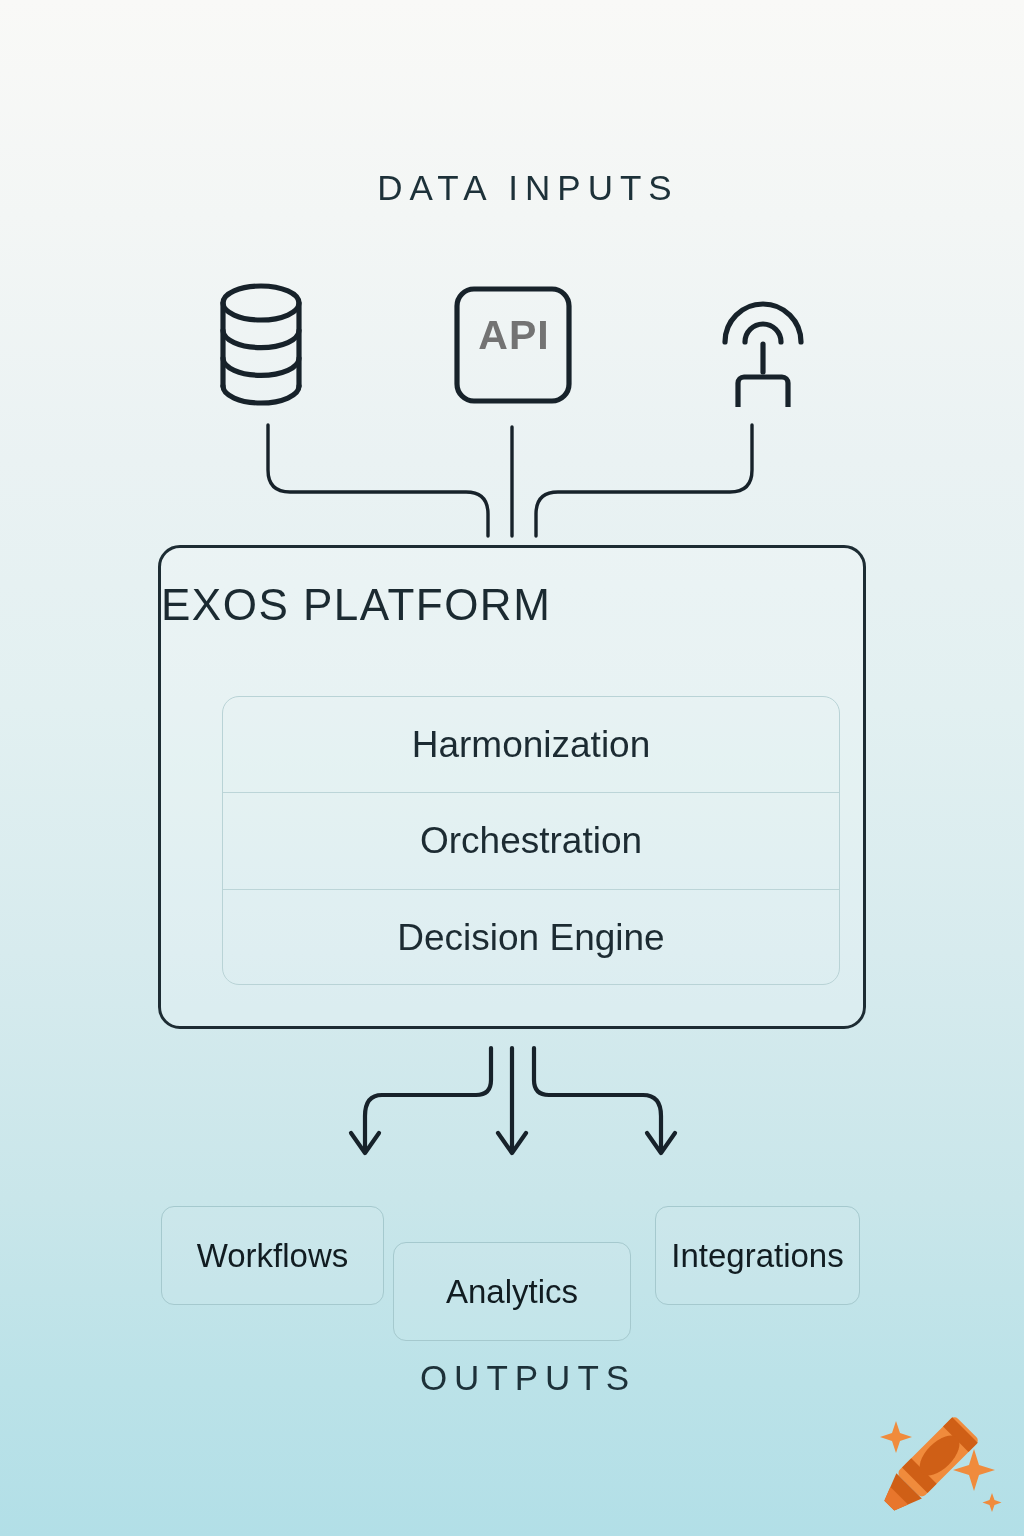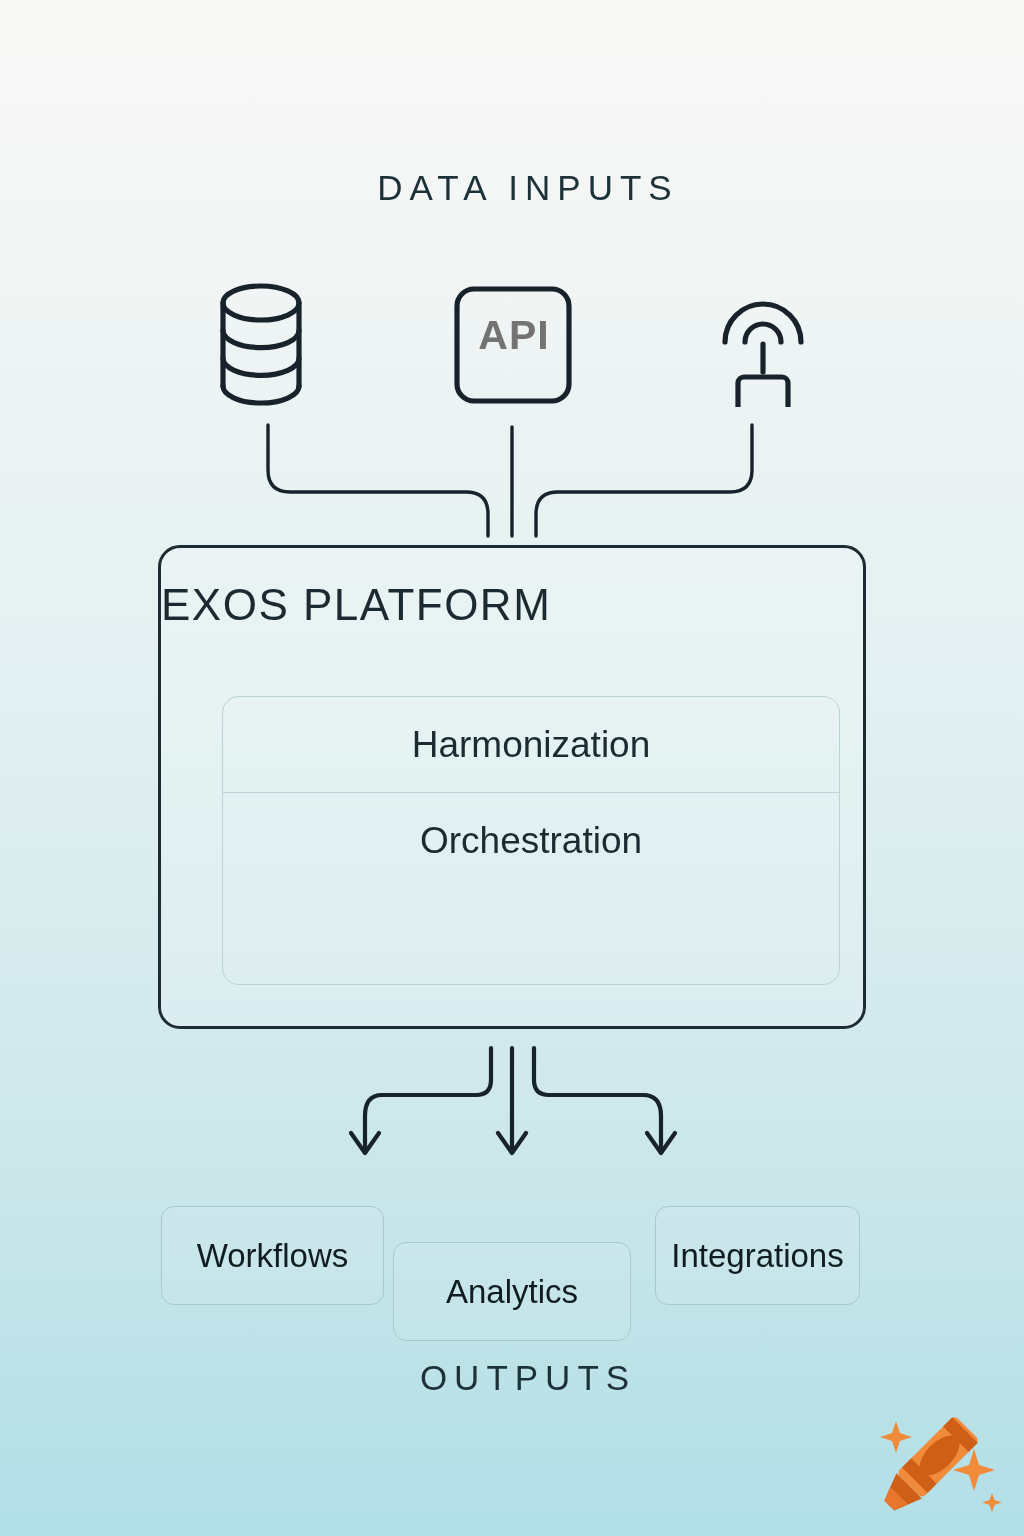--- a/index.html
+++ b/index.html
@@ -220,20 +220,21 @@
       <path d="M752 425 L752 470 Q752 492 730 492 L558 492 Q536 492 536 514 L536 536"></path>
     </g>
   </svg>
 
   <div id="platform-box">
     <div id="platform-title">EXOS PLATFORM</div>
 
     <div id="layer-stack">
       <div class="layer-row">Harmonization</div>
       <div class="layer-row">Orchestration</div>
+      <div class="layer-row">Decision Engine</div>
     </div>
   </div>
 
   <svg class="wire-layer" viewBox="0 0 1024 1536">
     <g fill="none" stroke="#17222a" stroke-width="4.2" stroke-linecap="round" stroke-linejoin="round">
 
       <path d="M491 1048 L491 1080 Q491 1095 476 1095 L382 1095 Q365 1095 365 1116 L365 1152"></path>
       <path d="M351 1133 L365 1153 L379 1133"></path>
 
       <path d="M512 1048 L512 1152"></path>

